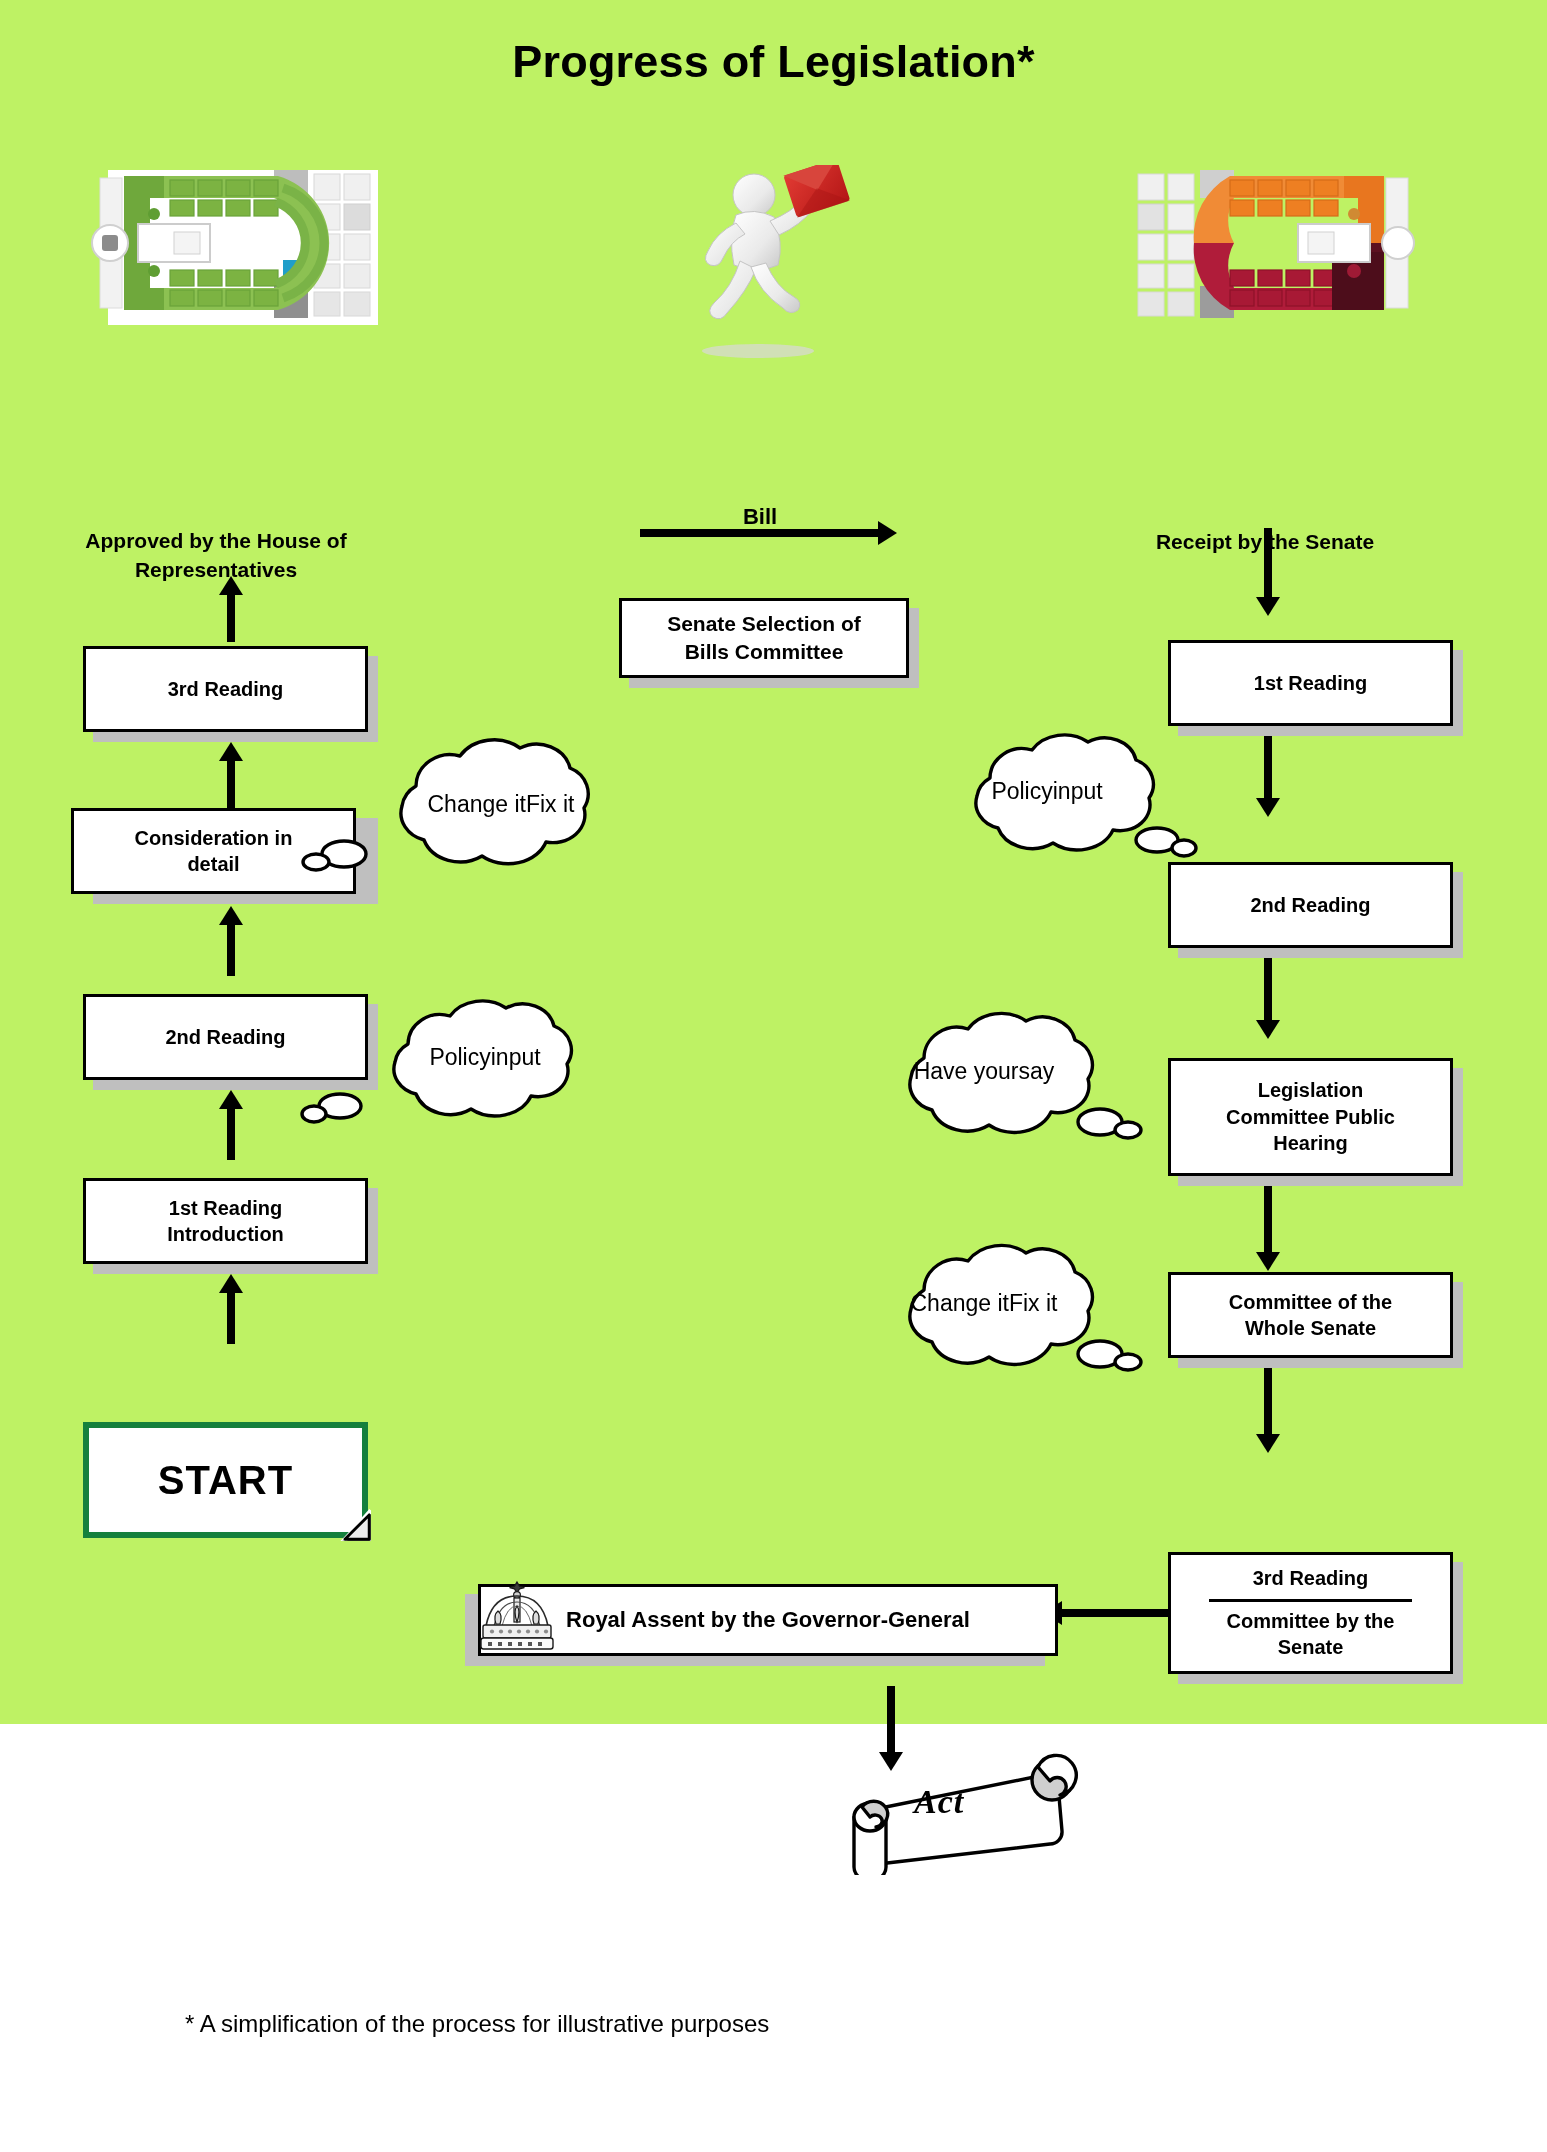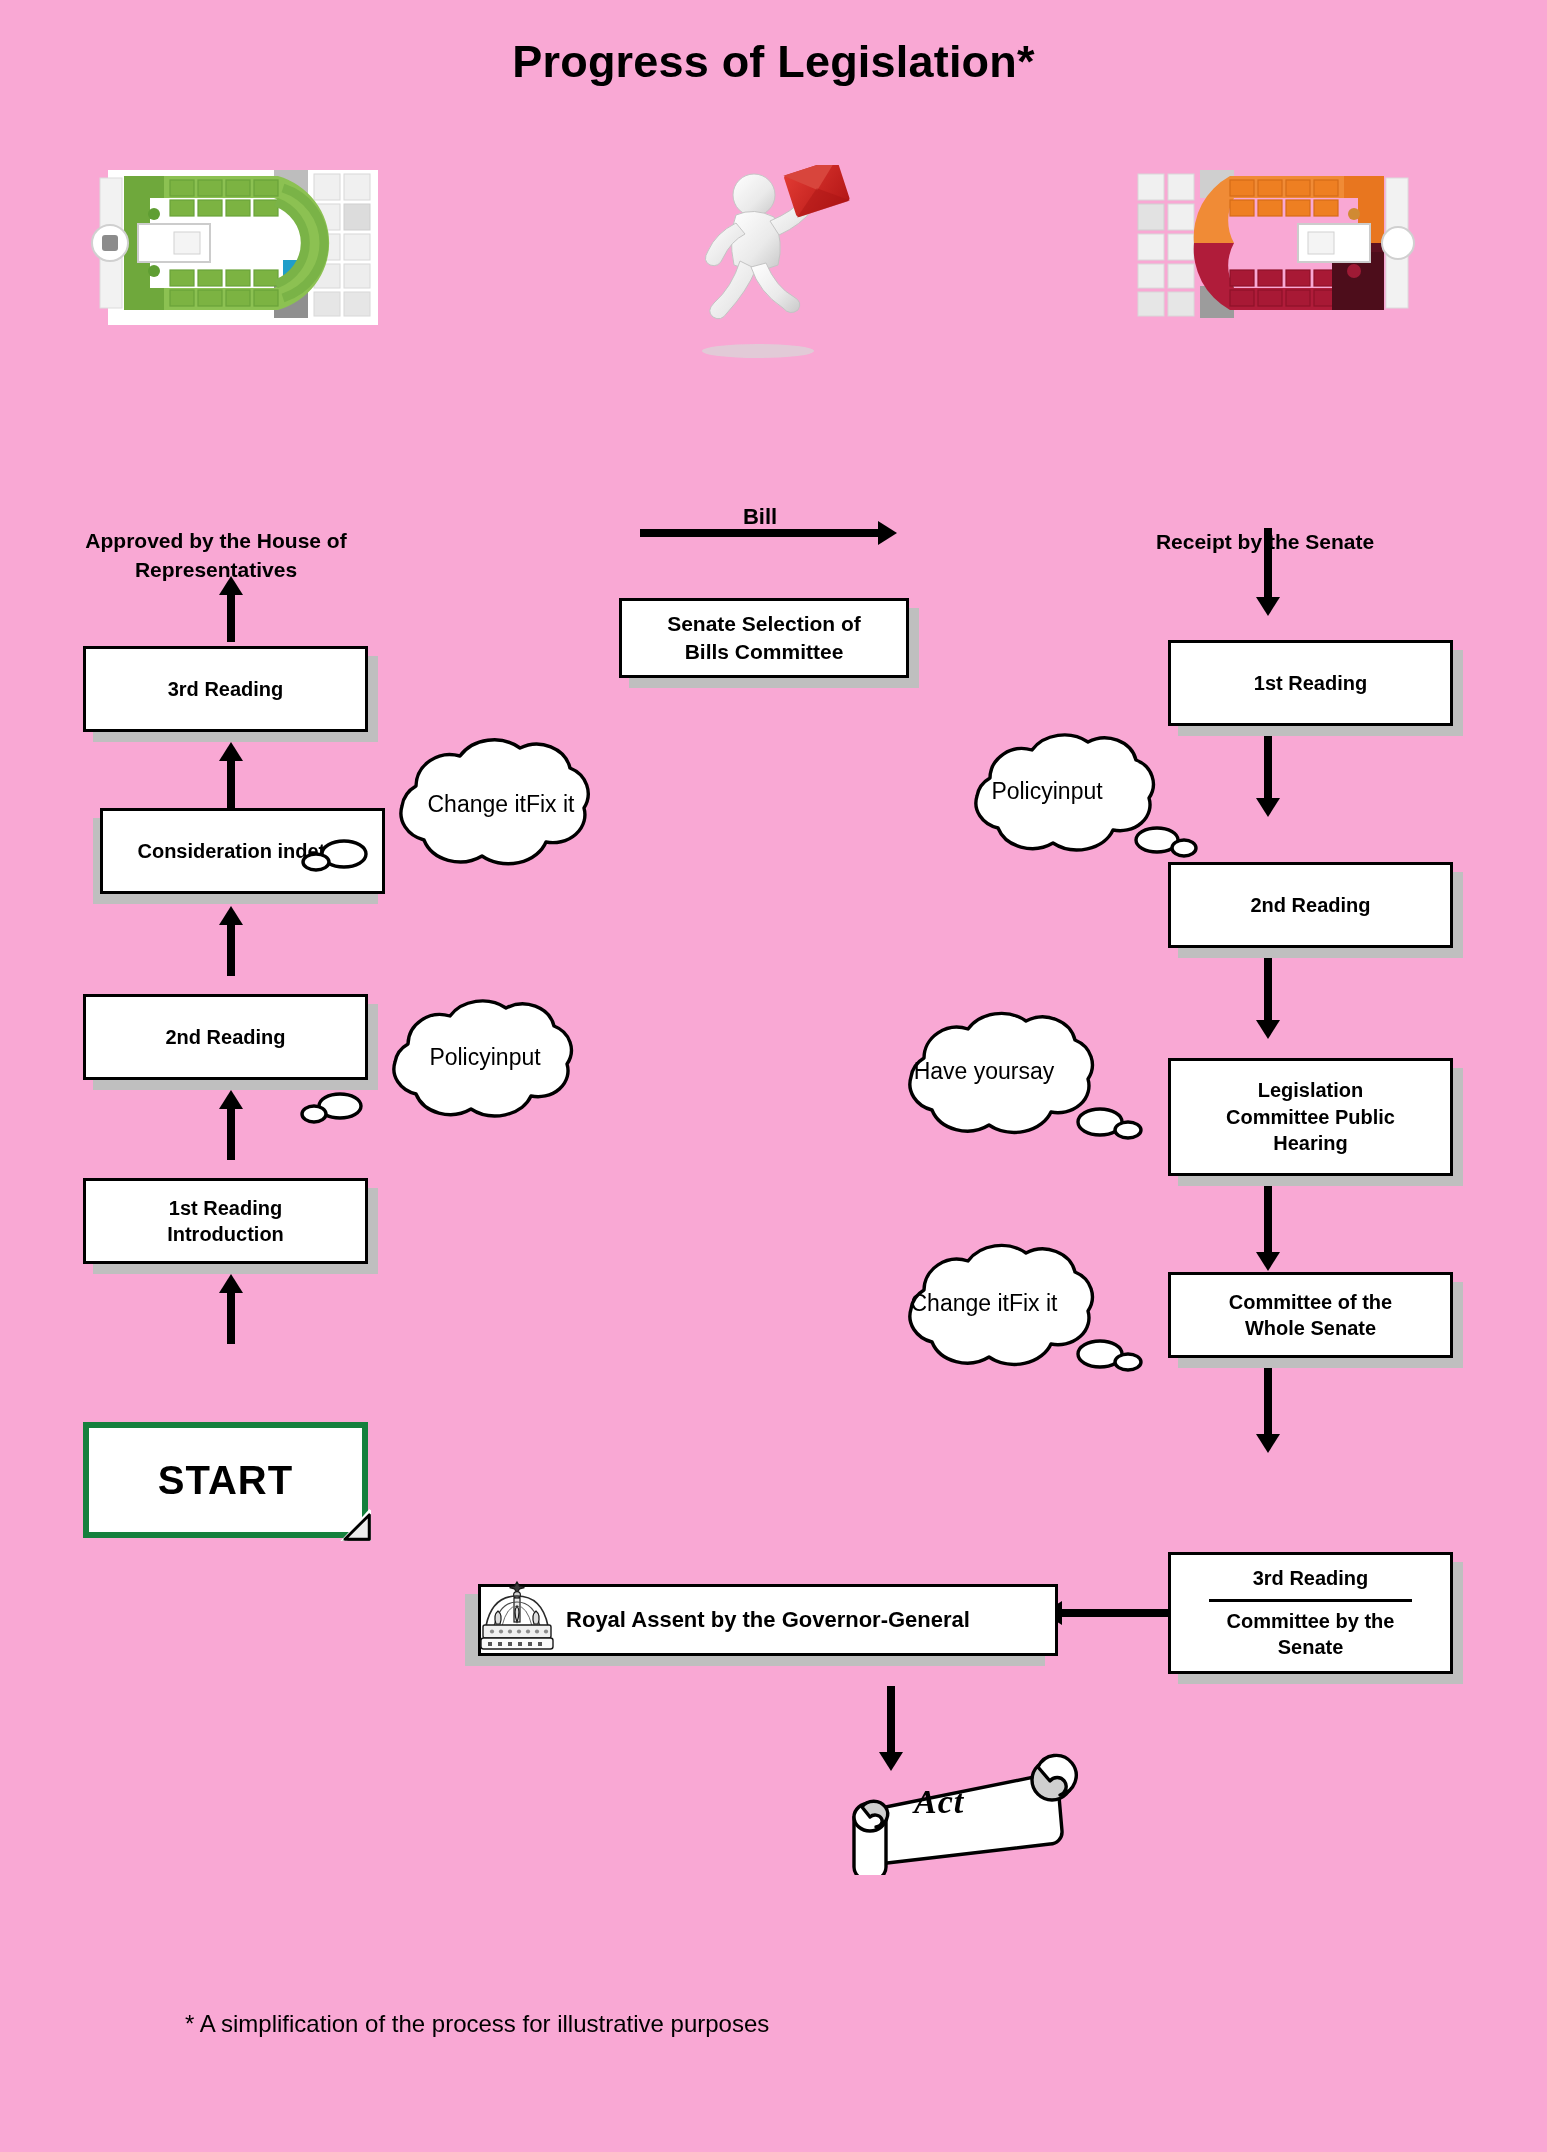--- a/index.html
+++ b/index.html
@@ -2,21 +2,21 @@
 <html><head>
 <meta charset="utf-8">
 <style>
   * { box-sizing: border-box; margin:0; padding:0; }
   html, body {
     width: 1547px; height: 2152px;
     background: #ffffff;
     font-family: "Liberation Sans", sans-serif;
     overflow: hidden;
   }
-  #page { position: relative; width: 1547px; height: 2152px; background:#f9a8d4; }
+  #page { position: relative; width: 1547px; height: 1724px; background:#bef264; }
 
   
   .title {
     position:absolute; left:0; right:0; top:36px;
     text-align:center;
     font-size:45px; font-weight:bold; letter-spacing:.2px;
     color:#000;
     font-family:"Liberation Sans", sans-serif;
   }
 
@@ -311,21 +311,21 @@
       <ellipse cx="-8" cy="126" rx="22" ry="13" fill="#fff" stroke="#000" stroke-width="3.4"></ellipse>
       <ellipse cx="-36" cy="134" rx="13" ry="8" fill="#fff" stroke="#000" stroke-width="3.4"></ellipse>
     </svg>
     <div class="ctext" style="transform:translate(14px,-4px);">
       <span>Change it</span>
       <span>Fix it</span>
     </div>
   </div>
 
   <div class="shadow" style="left:93px; top:818px; width:285px; height:86px;"></div>
-  <div class="node" style="left:100px; top:808px; width:285px; height:86px; flex-direction:row;">
+  <div class="node" style="left:71px; top:808px; width:285px; height:86px; flex-direction:column;">
     <span>Consideration in</span>
     <span>detail</span>
   </div>
 
   <div class="arrow" style="left:218px; top:906px; width:26px; height:70px;">
     <div class="stem" style="left:9px; top:17px; width:8px; height:53px;"></div>
     <div class="head head-up" style="left:1px; top:0;"></div>
   </div>
 
   <div class="cloud" style="left:348px; top:988px; width:250px; height:150px;">

